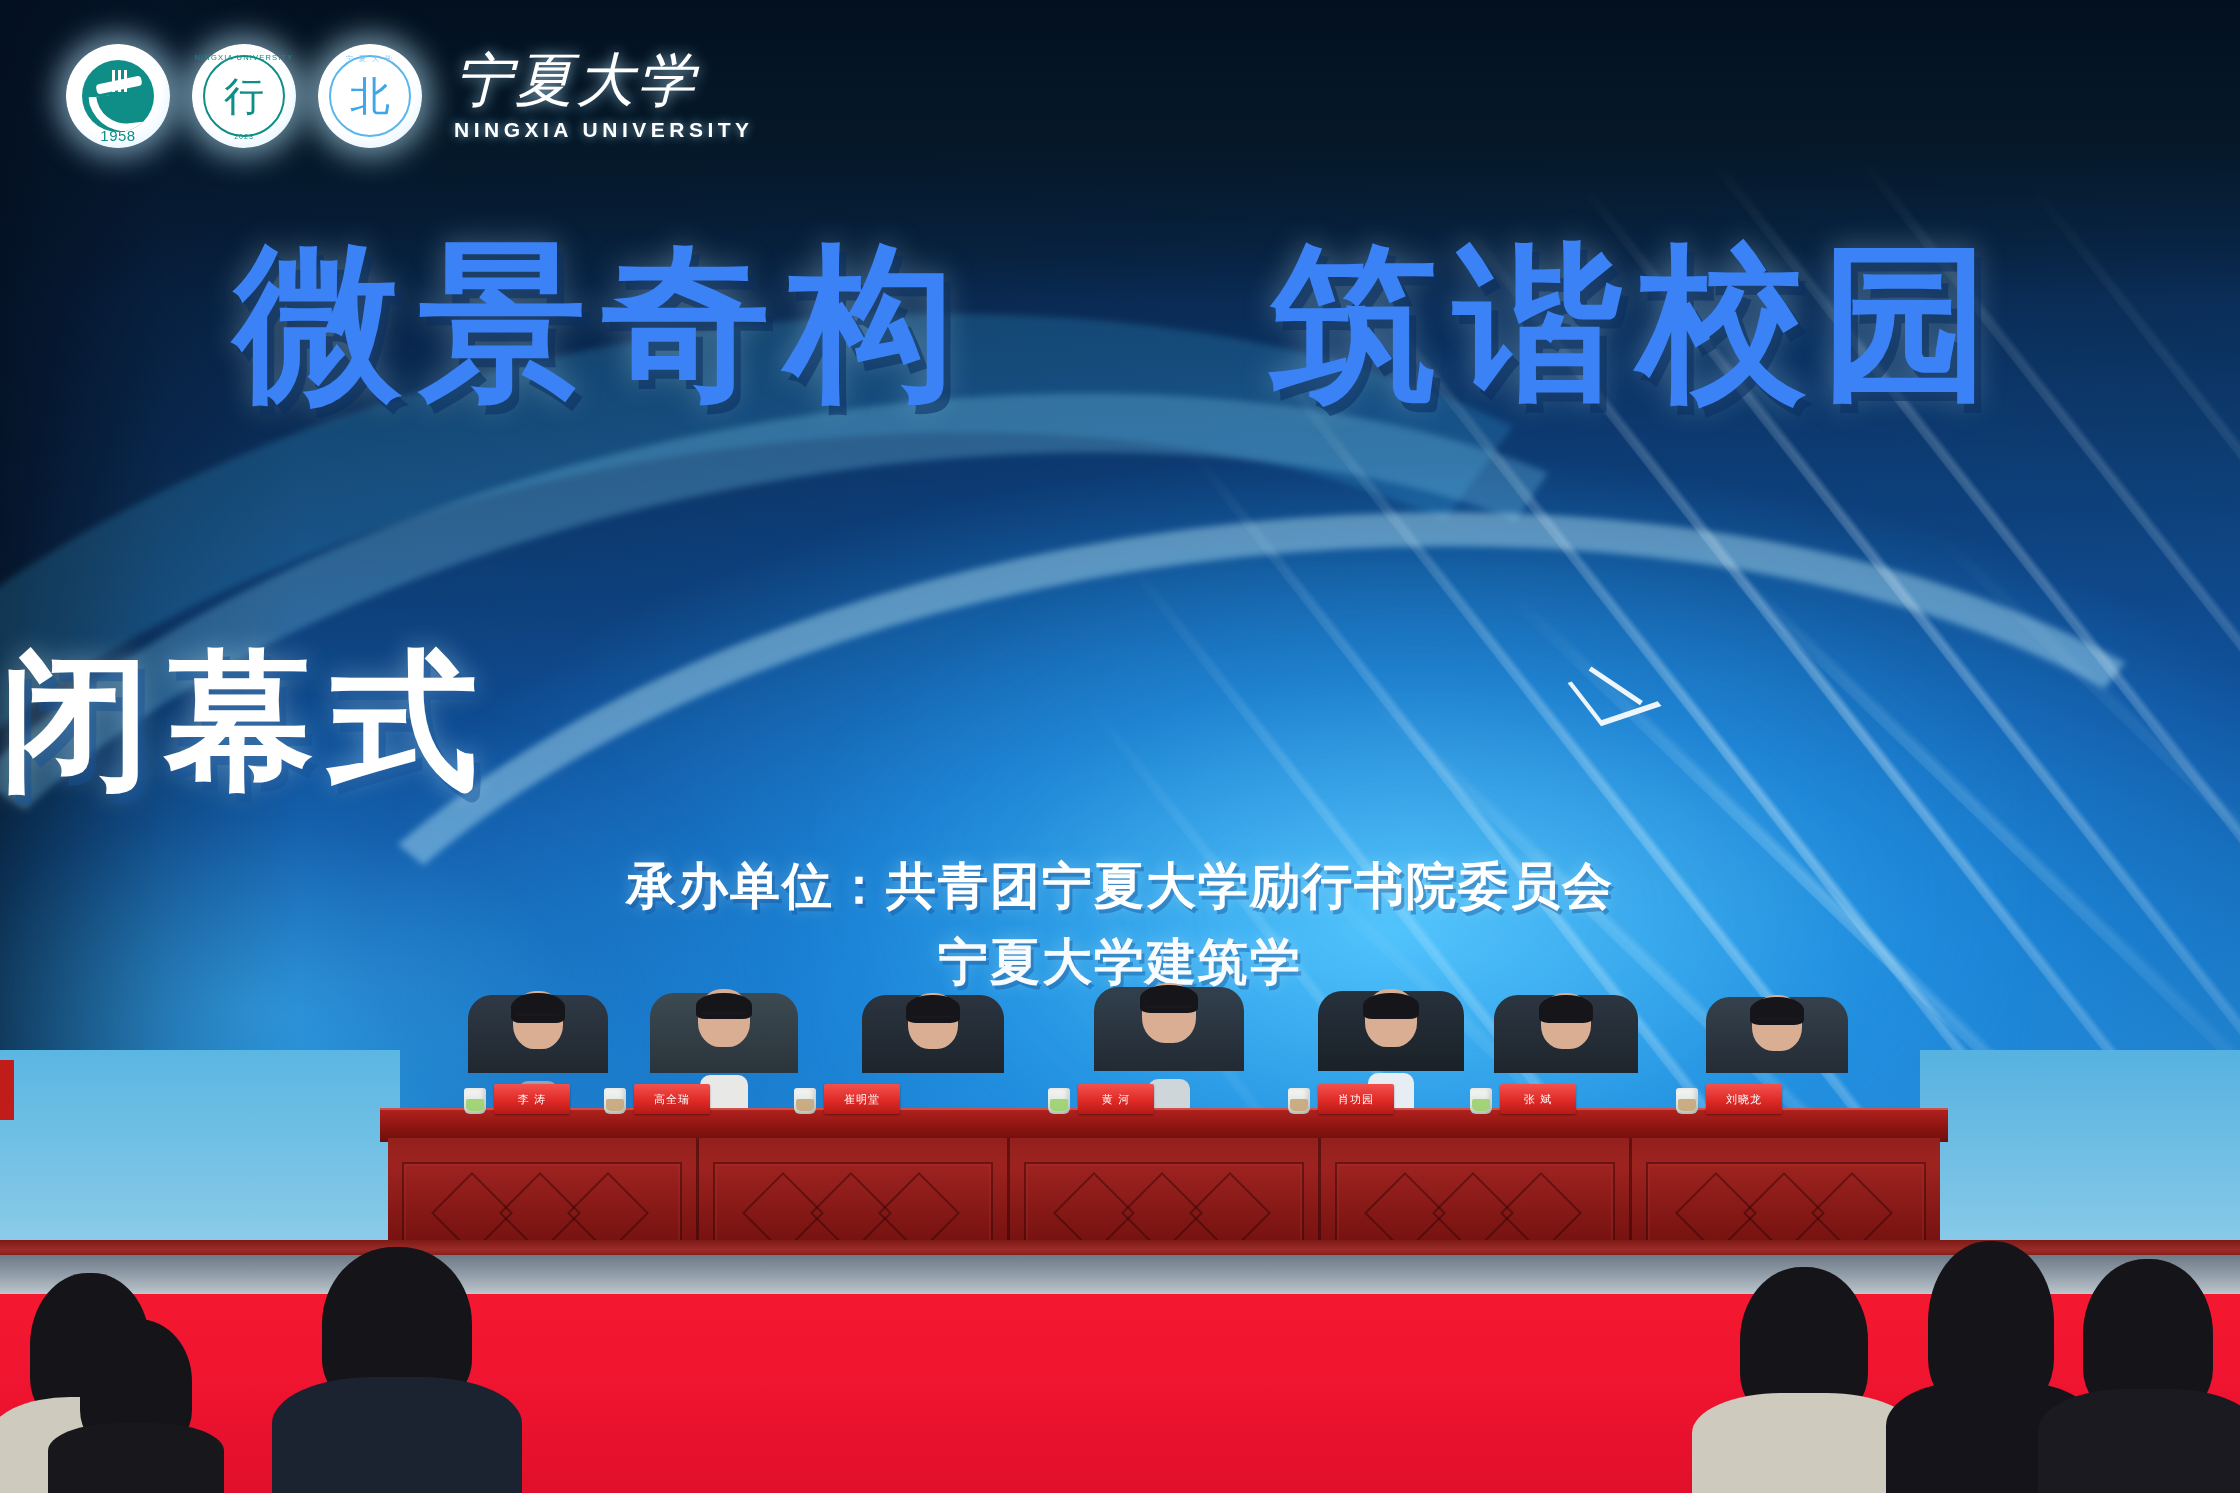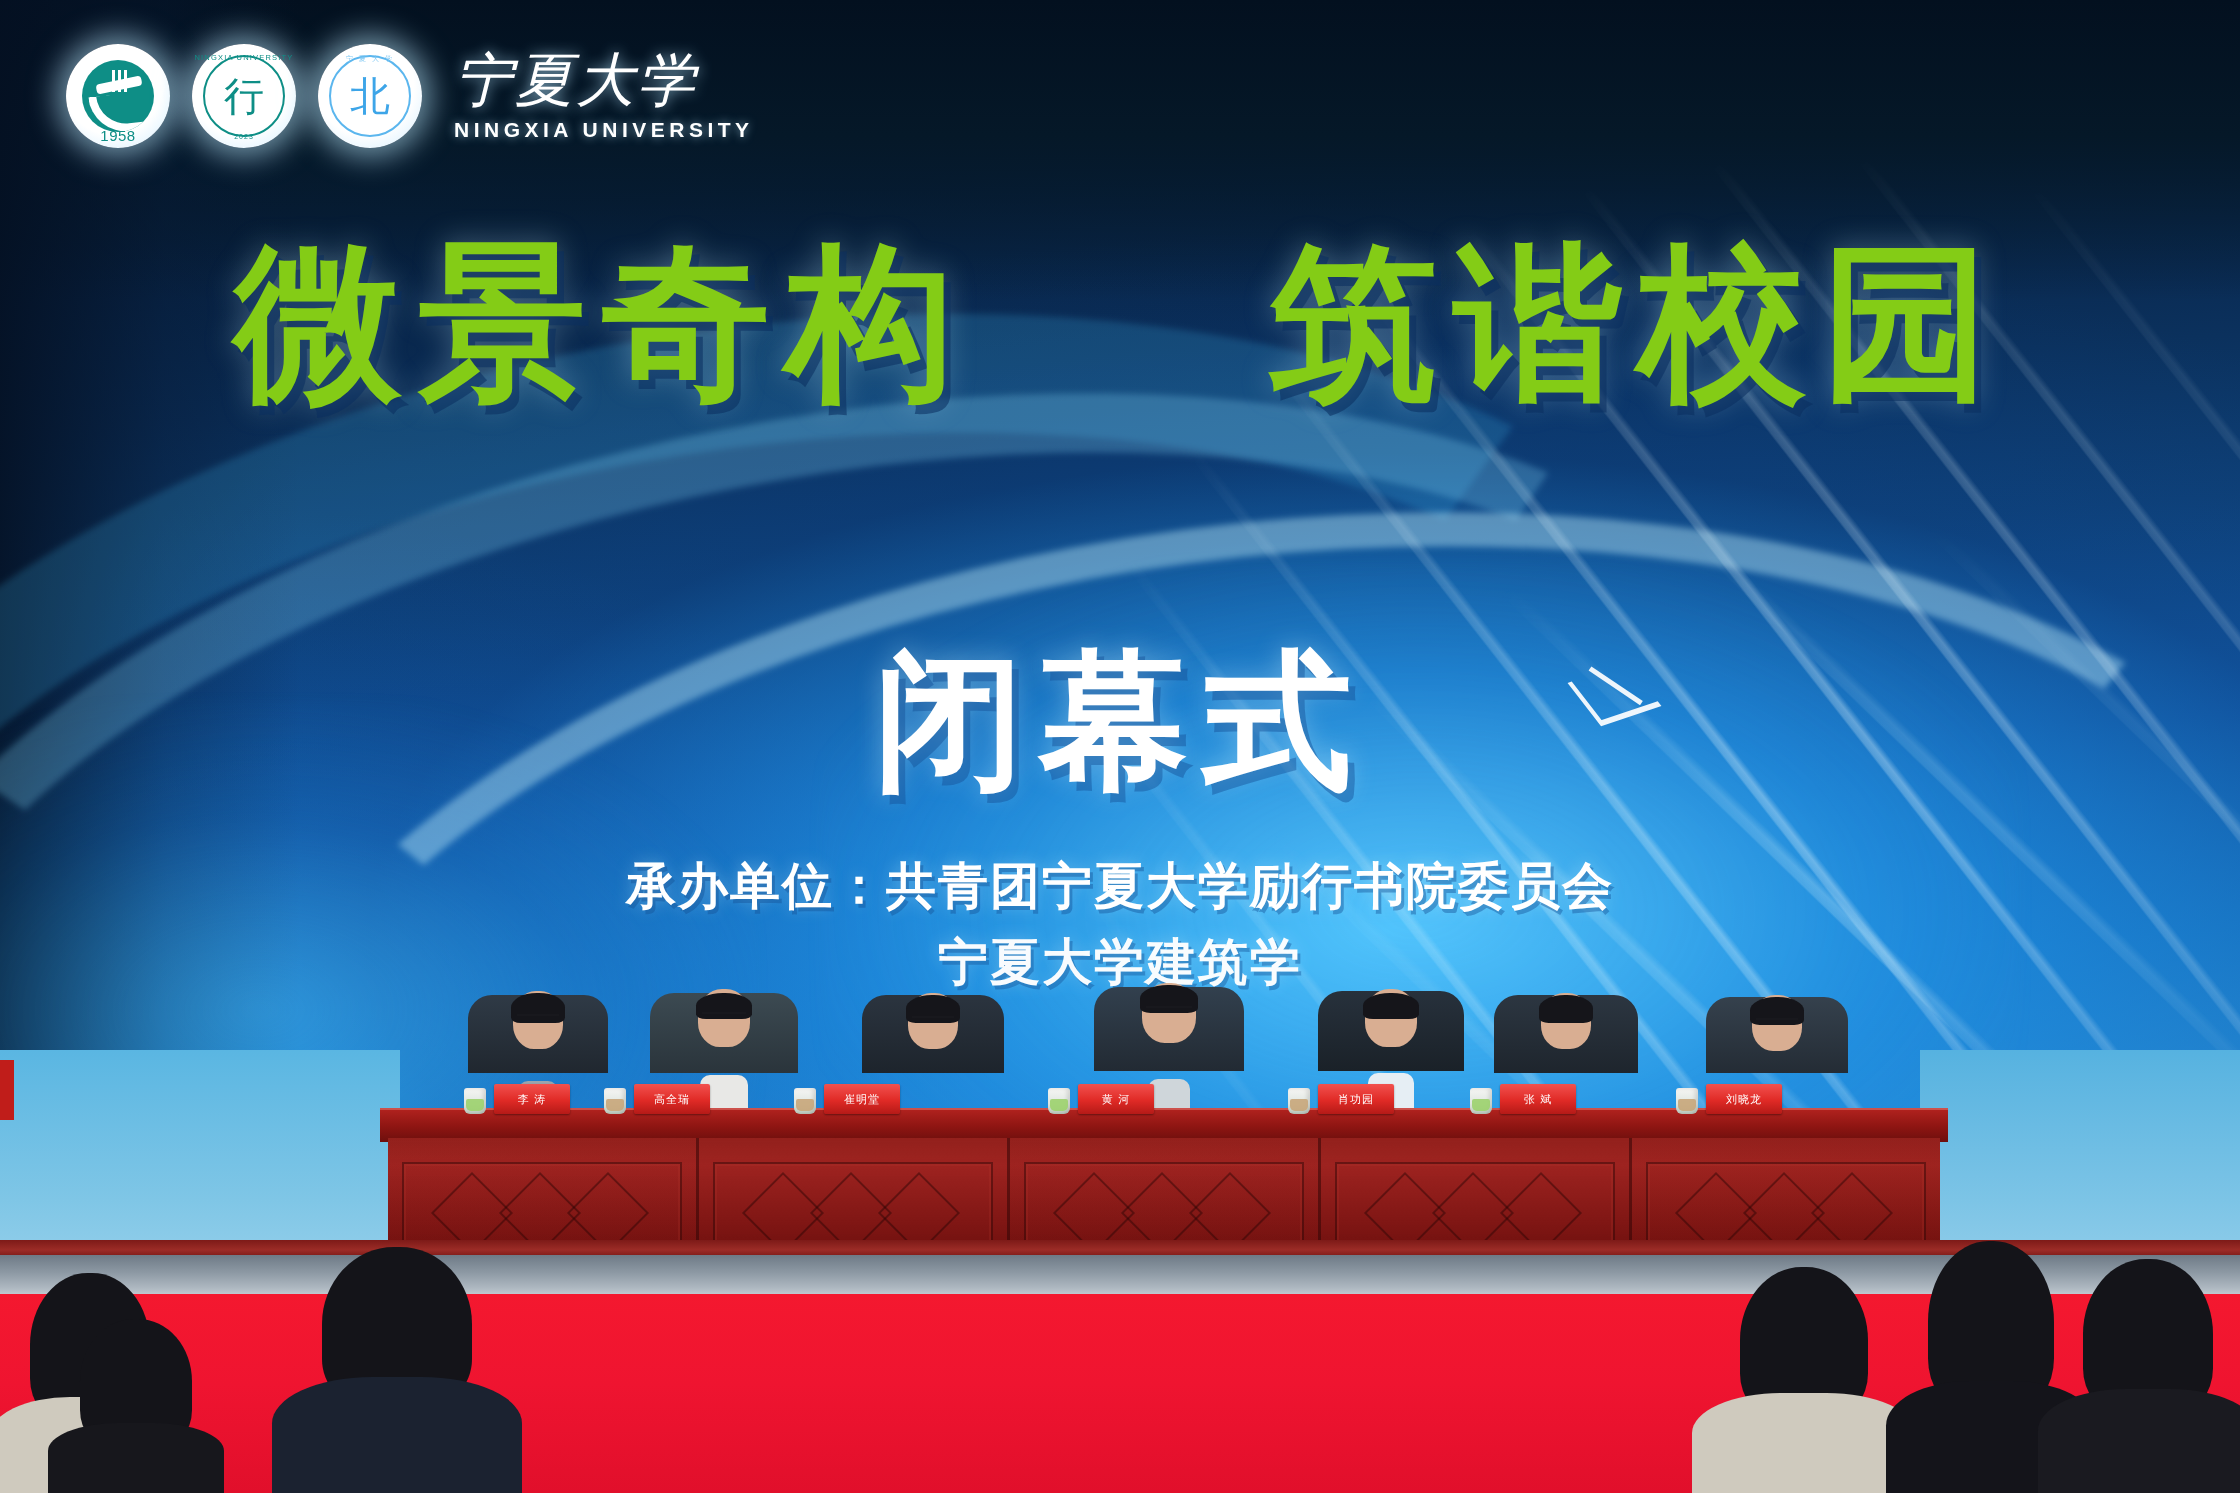--- a/index.html
+++ b/index.html
@@ -109,33 +109,33 @@
       font-family:"DejaVu Serif",serif; font-weight:normal; font-style:italic;
       text-shadow:0 0 14px rgba(180,230,255,.8); white-space:nowrap; }
   .wordmark .en { font-size:21px; letter-spacing:4.5px; margin-top:9px; font-weight:bold;
       text-shadow:0 0 10px rgba(180,230,255,.7); }
 
   
   .headline {
     position:absolute; top:238px; left:0; width:2240px;
     display:flex; justify-content:center; gap:300px;
     font-family:"DejaVu Serif","Liberation Serif",serif;
-    font-weight:bold; color:#84cc16; font-size:168px; line-height:1;
+    font-weight:bold; color:#3b82f6; font-size:168px; line-height:1;
     letter-spacing:16px;
     text-shadow:7px 9px 0 rgba(10,45,95,.55), 0 0 30px rgba(200,240,255,.35);
     white-space:nowrap;
   }
   .subtitle {
     position:absolute; top:490px; left:0; width:2240px; text-align:center;
     font-family:"DejaVu Serif","Liberation Serif",serif; font-weight:bold;
     color:#fff; font-size:76px; letter-spacing:5px; line-height:1;
     text-shadow:5px 6px 0 rgba(10,45,95,.5), 0 0 22px rgba(200,240,255,.35);
   }
   .ceremony {
-    position:absolute; top:645px; left:0; width:2240px; text-align:center;
+    position:absolute; top:645px; left:0; width:2240px; 
     font-family:"DejaVu Serif","Liberation Serif",serif; font-weight:bold;
     color:#fff; font-size:150px; letter-spacing:14px; line-height:1;
     text-shadow:7px 9px 0 rgba(20,80,150,.45), 0 0 26px rgba(210,245,255,.4);
   }
   .credits {
     position:absolute; top:848px; left:0; width:2240px; text-align:center;
     color:#fff; font-family:"DejaVu Sans",sans-serif; font-weight:bold;
   }
   .credits div { font-size:50px; line-height:1.52; letter-spacing:2px;
       text-shadow:3px 4px 0 rgba(20,80,150,.42), 0 0 16px rgba(210,245,255,.35); }

